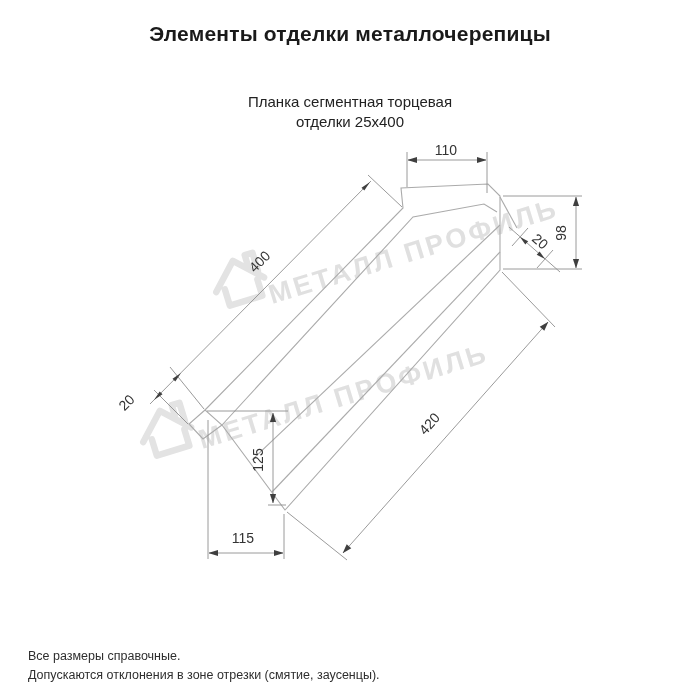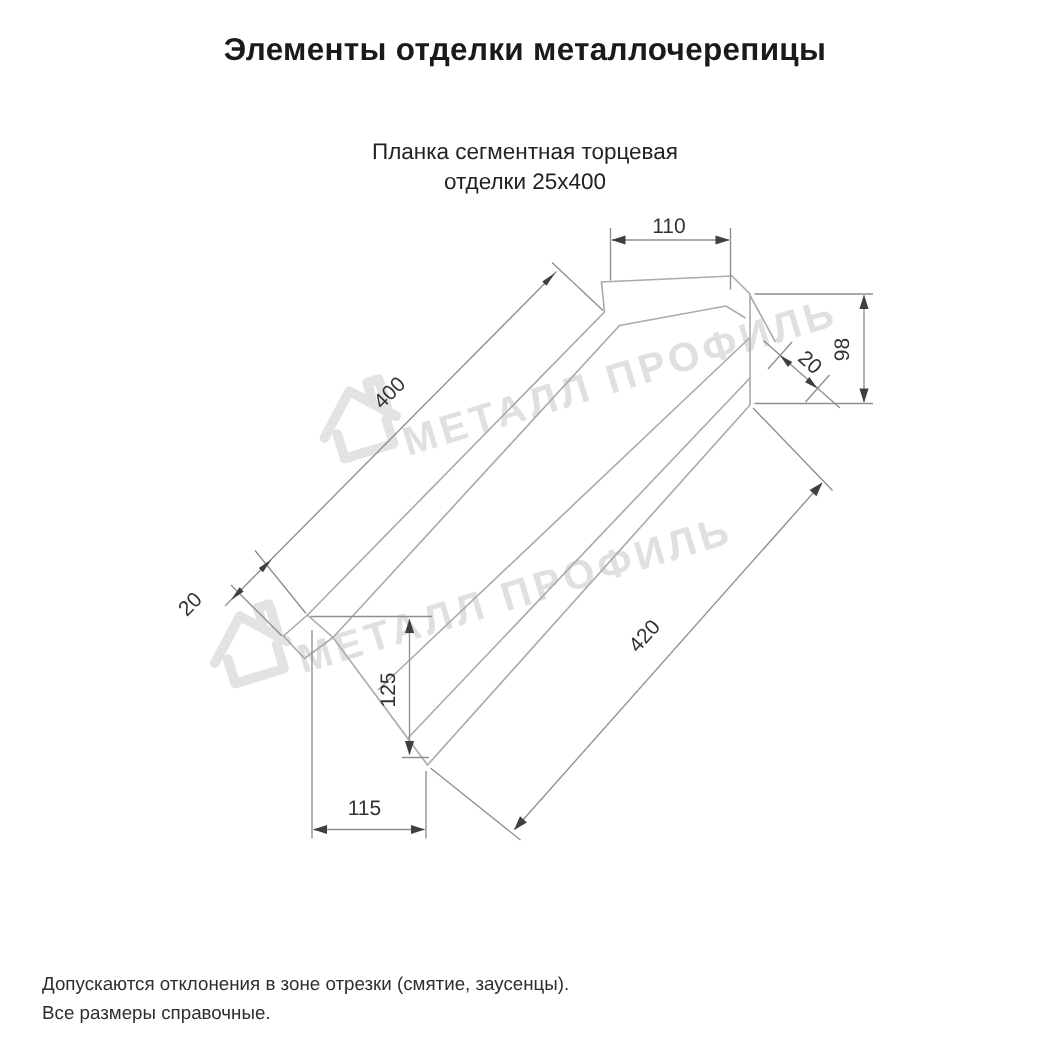--- a/index.html
+++ b/index.html
@@ -107,15 +107,15 @@
   </g>
 
   <g>
     <path class="dimline" d="M208,420 L208,559 M284,514 L284,559"></path>
     <line class="dimline" x1="209" y1="553" x2="283" y2="553" marker-start="url(#arr)" marker-end="url(#arr)"></line>
     <text class="dimtext" x="243" y="543" text-anchor="middle">115</text>
   </g>
 </svg>
 
 <div class="footer">
+  <div>Все размеры справочные.</div>
   <div>Допускаются отклонения в зоне отрезки (смятие, заусенцы).</div>
-  <div>Все размеры справочные.</div>
 </div>
 
 </body></html>

